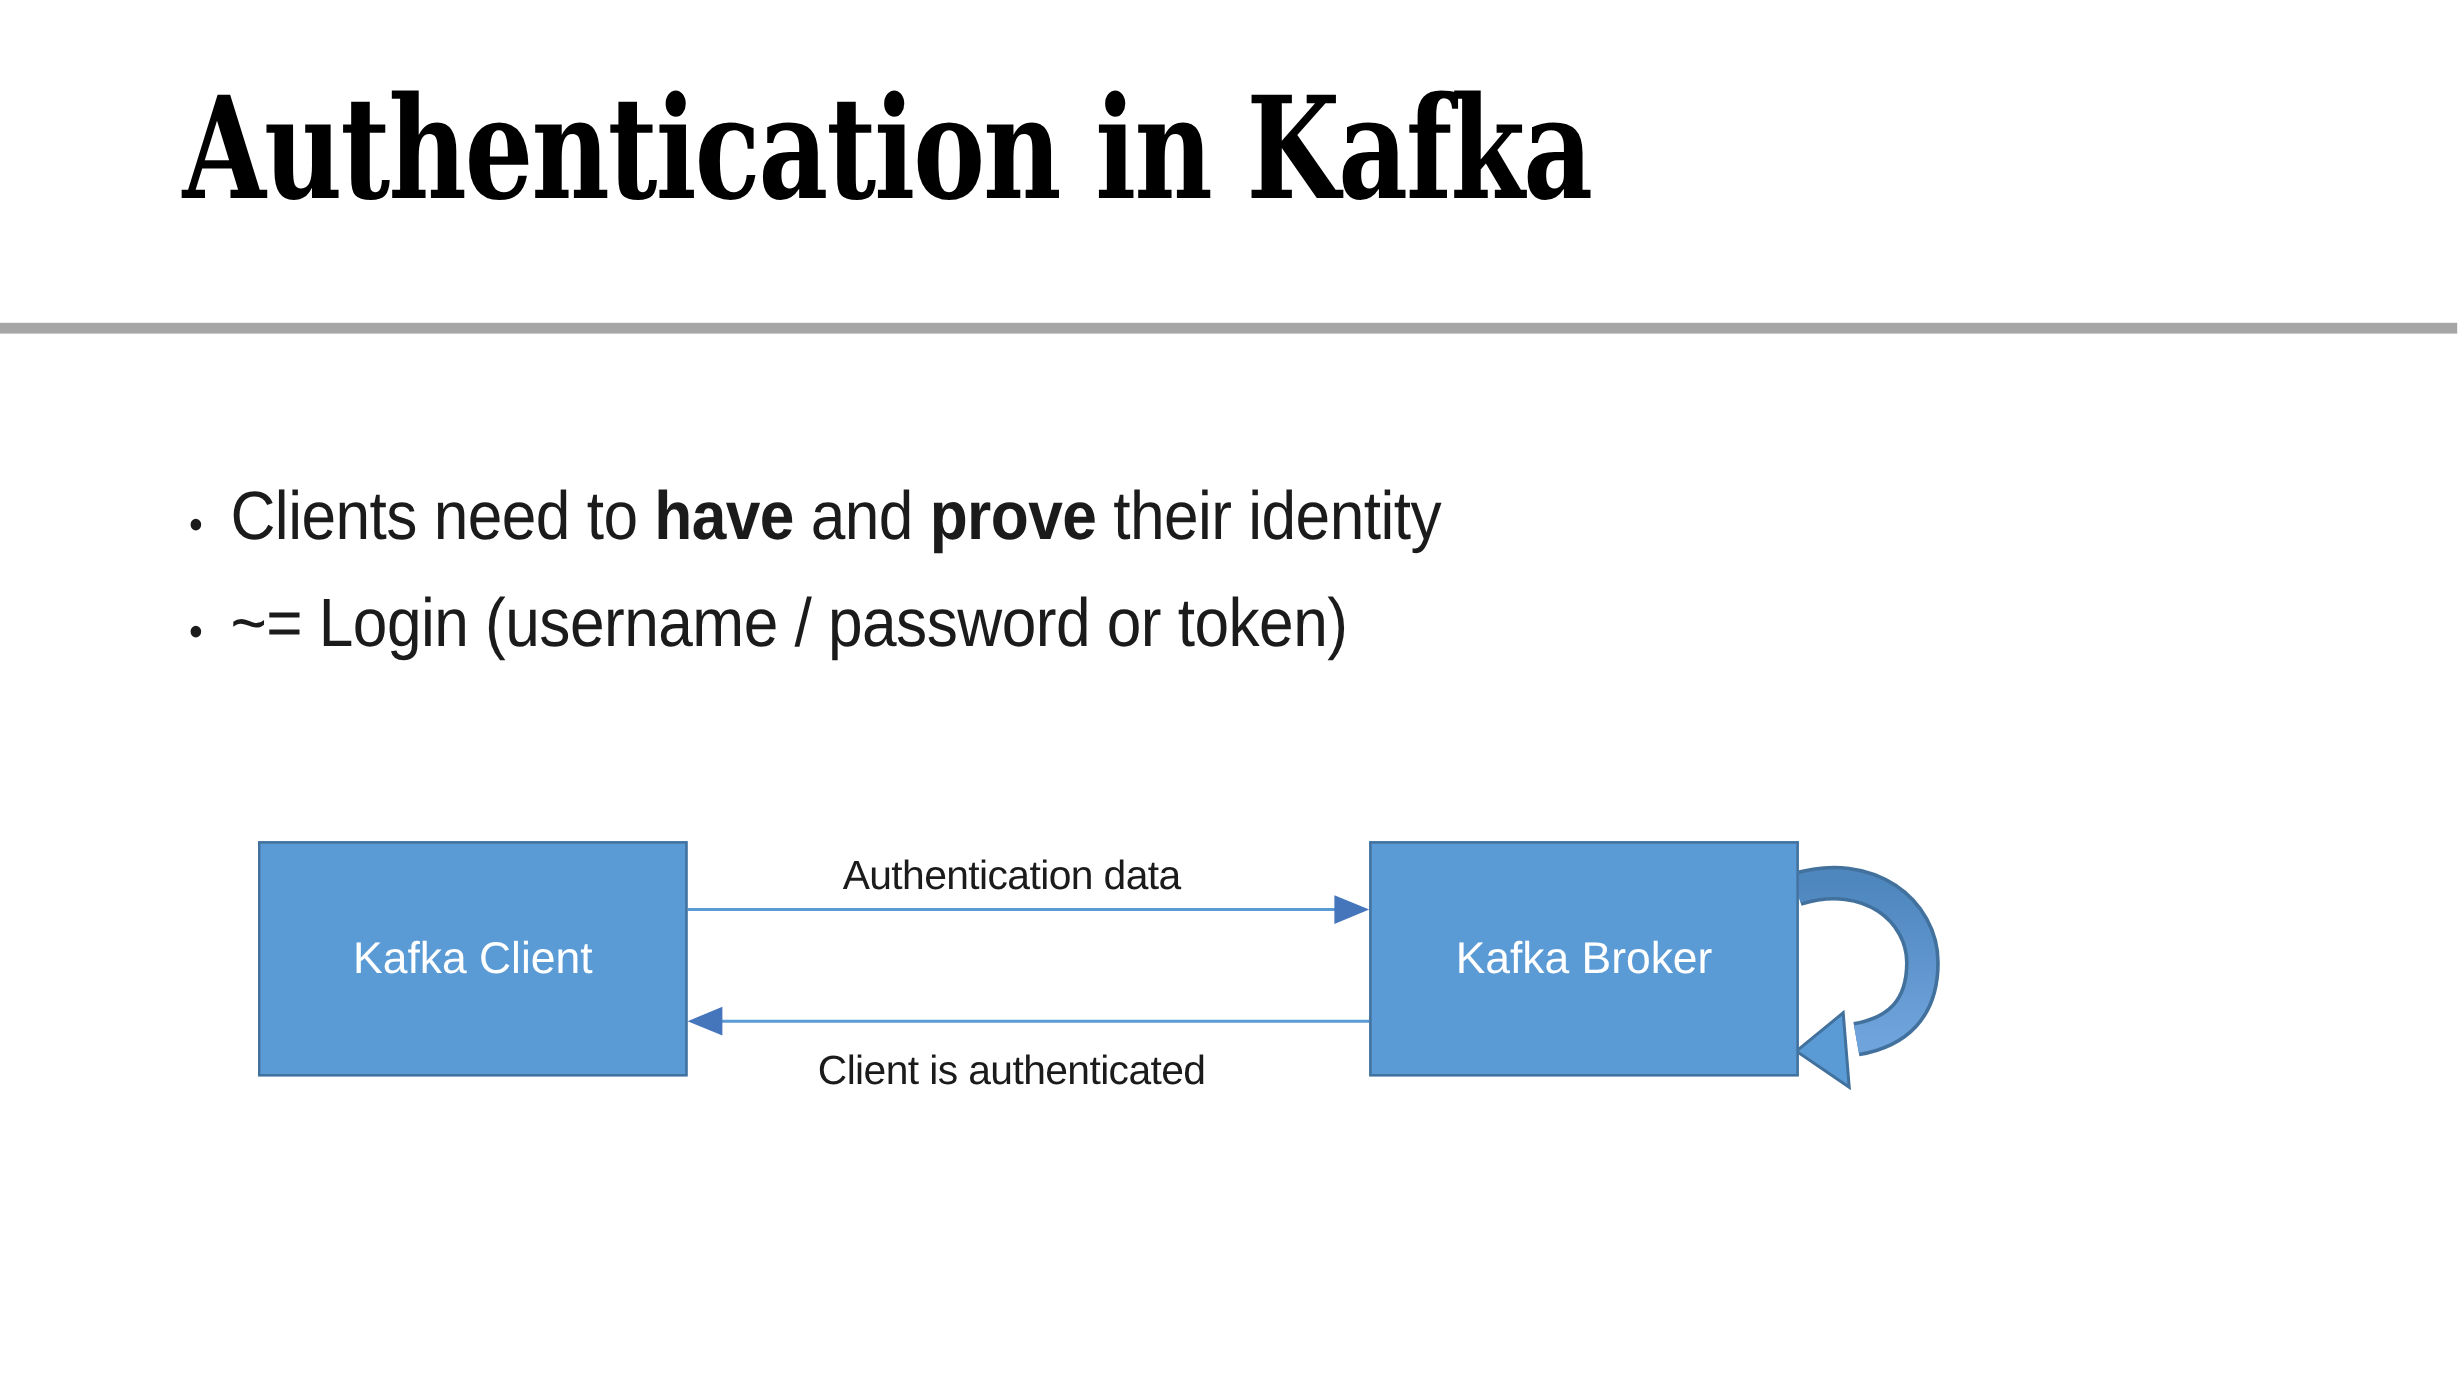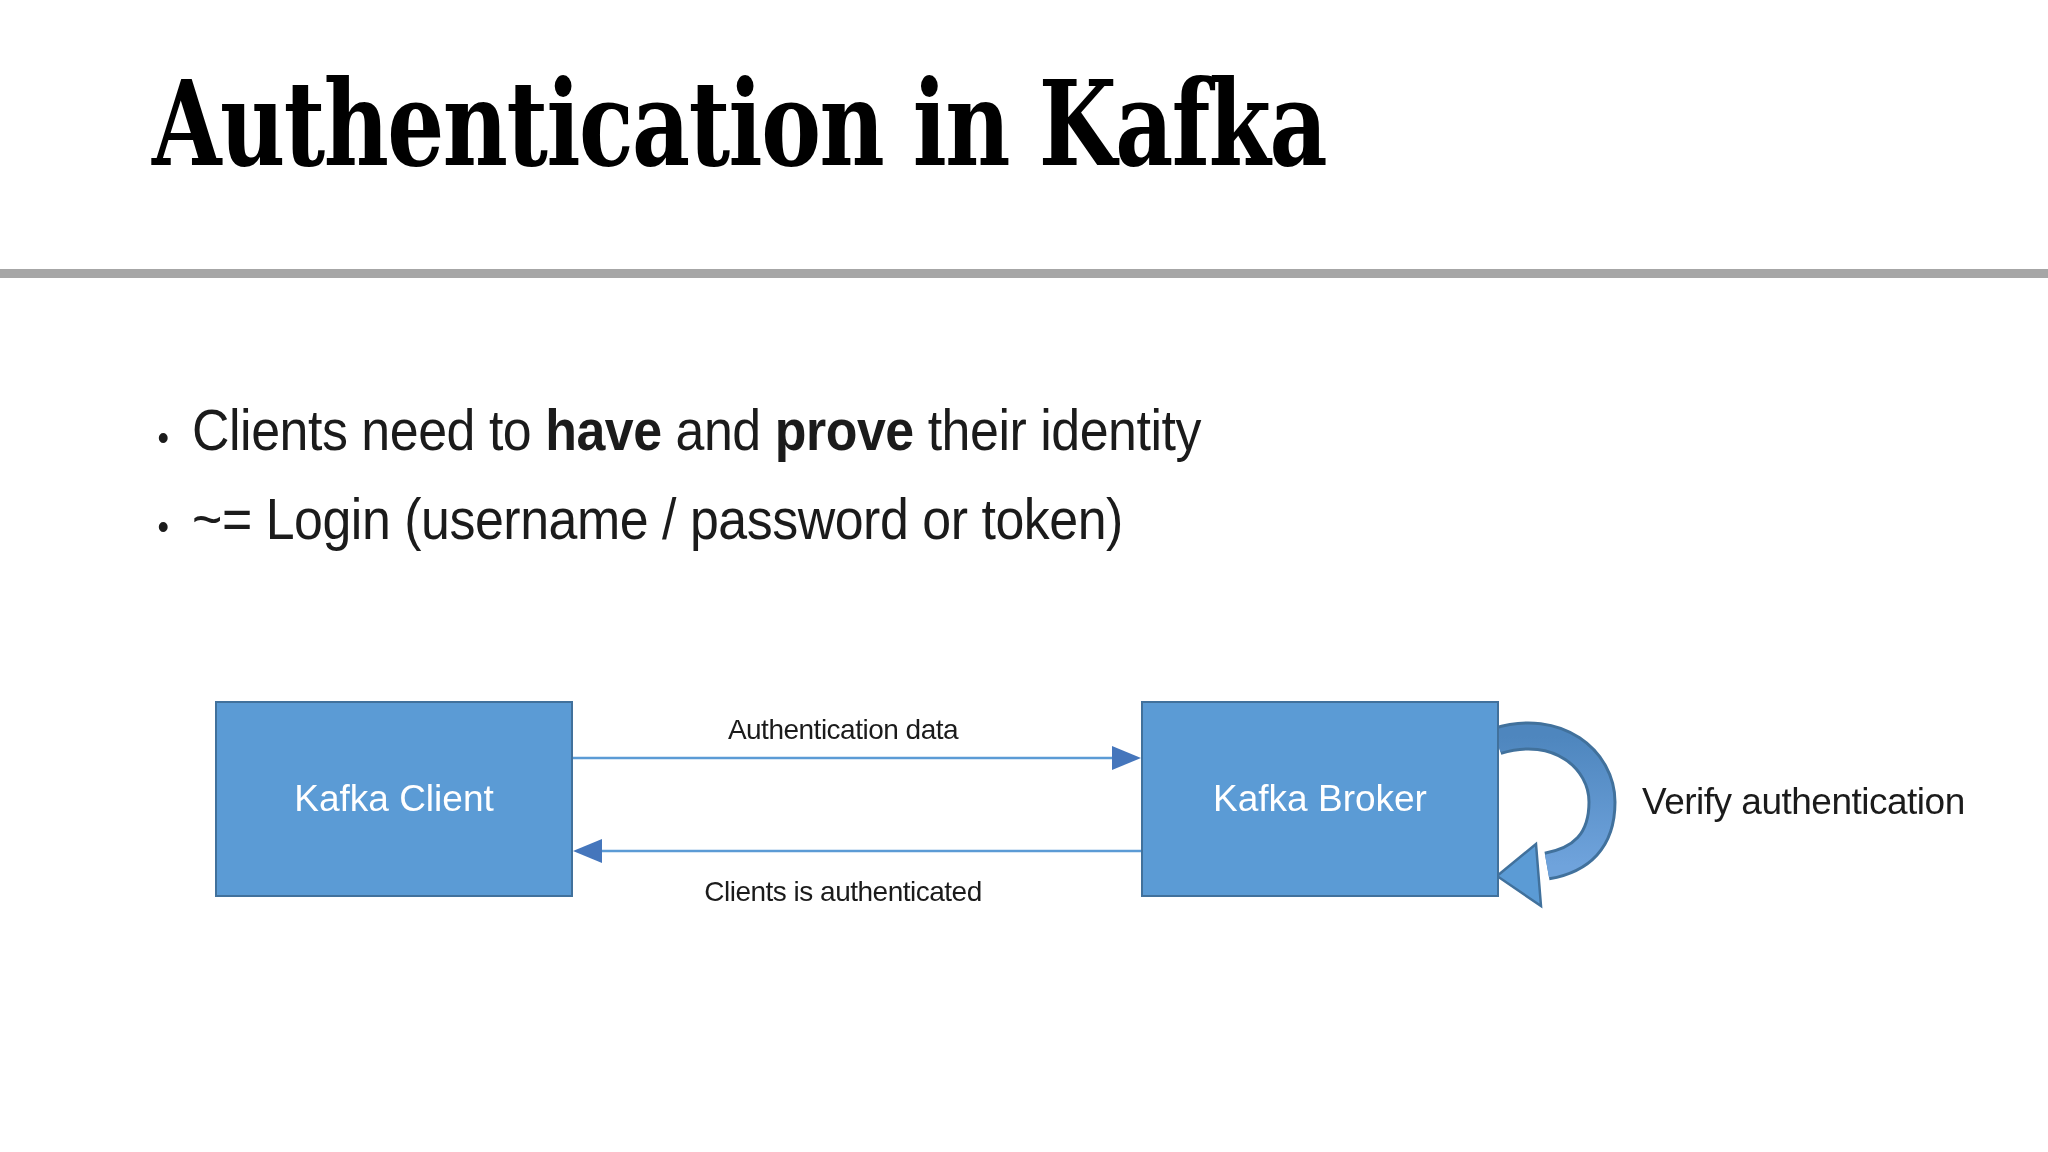--- a/index.html
+++ b/index.html
@@ -85,21 +85,21 @@
     border: 2px solid var(--box-border, #41719C);
     display: flex; align-items: center; justify-content: center;
     color: var(--box-text-color, #FFFFFF);
     font-size: 37px;
   }
   .box-client { left: 215px; }
   .box-broker { left: 1141px; }
 
   .diagram-label {
     position: absolute;
-    font-size: 28px;
+    font-size: 34px;
     letter-spacing: -0.5px;
     color: var(--body-text-color, #1B1B1B);
     line-height: 46px;
     white-space: nowrap;
   }
   .label-auth-data    { left: 573px; top: 707px; width: 540px; text-align: center; }
   .label-client-auth  { left: 573px; top: 869px; width: 540px; text-align: center; }
   .label-verify       { left: 1642px; top: 779px; font-size: 37px; }
 </style>
 </head>
@@ -150,17 +150,16 @@
   <div class="box box-broker">
     <span>Kafka Broker</span>
   </div>
 
   <div class="box box-client">
     <span>Kafka Client</span>
   </div>
 
   <div class="diagram-label label-auth-data">Authentication data</div>
 
-  <div class="diagram-label label-client-auth">Clients is authenticated</div>
+  <div class="diagram-label label-client-auth">Client is authenticated</div>
 
-  <div class="diagram-label label-verify">Verify authentication</div>
 
 </div>
 
 </body></html>

